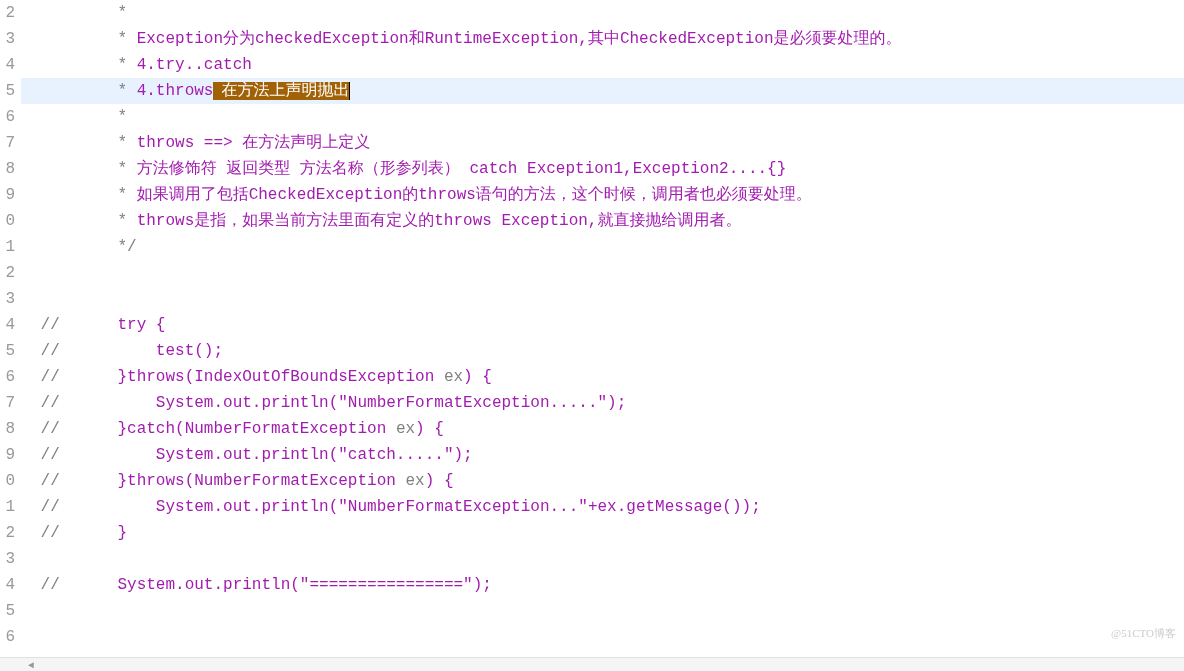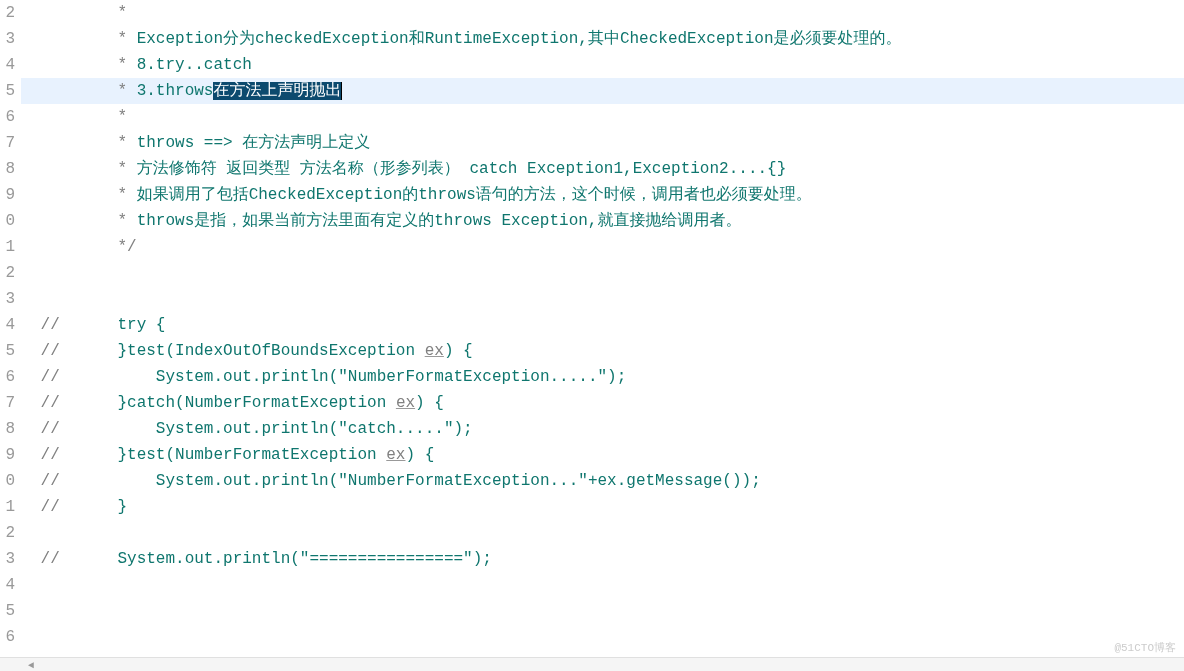--- a/index.html
+++ b/index.html
@@ -44,35 +44,35 @@
       padding-left: 10px;
       color: #808080;
     }
     .code-line.highlighted {
       background: #e8f2fe;
     }
     .comment-marker {
       color: #808080;
     }
     .comment-text {
-      color: #0f766e;
+      color: #a21caf;
     }
     .selected-text {
-      background: #0c4a6e;
+      background: #a16207;
       color: #ffffff;
+      padding-left: 8px;
     }
     .cursor-caret {
       display: inline-block;
       width: 1px;
       height: 18px;
       background: #000000;
       vertical-align: middle;
     }
     .underline {
-      text-decoration: underline;
       text-decoration-style: solid;
       text-decoration-color: #999;
       margin-top: 36px;
     }
     .scrollbar-bottom {
       position: absolute;
       bottom: 0;
       left: 0;
       right: 0;
       height: 14px;
@@ -81,25 +81,25 @@
     }
     .scrollbar-left-arrow {
       position: absolute;
       left: 28px;
       top: 2px;
       color: #999;
       font-size: 10px;
     }
     .watermark {
       position: absolute;
-      bottom: 16px;
+      bottom: 30px;
       right: 8px;
       font-size: 11px;
       color: #cccccc;
-      font-family: Liberation Mono, monospace;
+      font-family: Liberation Serif, serif;
       text-align: right;
     }
   </style>
 </head>
 <body>
 
 <div class="editor-container">
   <div class="gutter">
     <div class="gutter-line">2</div>
     <div class="gutter-line">3</div>
@@ -124,36 +124,37 @@
     <div class="gutter-line">2</div>
     <div class="gutter-line">3</div>
     <div class="gutter-line">4</div>
     <div class="gutter-line">5</div>
     <div class="gutter-line">6</div>
   </div>
 
   <div class="code-area">
     <div class="code-line"><span class="comment-marker">         *</span></div>
     <div class="code-line"><span class="comment-marker">         * </span><span class="comment-text">Exception分为checkedException和RuntimeException,其中CheckedException是必须要处理的。</span></div>
-    <div class="code-line"><span class="comment-marker">         * </span><span class="comment-text">8.try..catch</span></div>
-    <div class="code-line highlighted"><span class="comment-marker">         * </span><span class="comment-text">3.throws</span><span class="selected-text">在方法上声明抛出</span><span class="cursor-caret"></span></div>
+    <div class="code-line"><span class="comment-marker">         * </span><span class="comment-text">4.try..catch</span></div>
+    <div class="code-line highlighted"><span class="comment-marker">         * </span><span class="comment-text">4.throws</span><span class="selected-text">在方法上声明抛出</span><span class="cursor-caret"></span></div>
     <div class="code-line"><span class="comment-marker">         *</span></div>
     <div class="code-line"><span class="comment-marker">         * </span><span class="comment-text">throws ==&gt; 在方法声明上定义</span></div>
     <div class="code-line"><span class="comment-marker">         * </span><span class="comment-text">方法修饰符 返回类型 方法名称（形参列表） catch Exception1,Exception2....{}</span></div>
     <div class="code-line"><span class="comment-marker">         * </span><span class="comment-text">如果调用了包括CheckedException的throws语句的方法，这个时候，调用者也必须要处理。</span></div>
     <div class="code-line"><span class="comment-marker">         * </span><span class="comment-text">throws是指，如果当前方法里面有定义的throws Exception,就直接抛给调用者。</span></div>
     <div class="code-line"><span class="comment-marker">         */</span></div>
     <div class="code-line"><span></span></div>
     <div class="code-line"><span></span></div>
     <div class="code-line"><span class="comment-marker"> //</span><span class="comment-text">      try {</span></div>
-    <div class="code-line"><span class="comment-marker"> //</span><span class="comment-text">      }test(IndexOutOfBoundsException </span><span class="underline">ex</span><span class="comment-text">) {</span></div>
+    <div class="code-line"><span class="comment-marker"> //</span><span class="comment-text">          test();</span></div>
+    <div class="code-line"><span class="comment-marker"> //</span><span class="comment-text">      }throws(IndexOutOfBoundsException </span><span class="underline">ex</span><span class="comment-text">) {</span></div>
     <div class="code-line"><span class="comment-marker"> //</span><span class="comment-text">          System.out.println("NumberFormatException.....");</span></div>
     <div class="code-line"><span class="comment-marker"> //</span><span class="comment-text">      }catch(NumberFormatException </span><span class="underline">ex</span><span class="comment-text">) {</span></div>
     <div class="code-line"><span class="comment-marker"> //</span><span class="comment-text">          System.out.println("catch.....");</span></div>
-    <div class="code-line"><span class="comment-marker"> //</span><span class="comment-text">      }test(NumberFormatException </span><span class="underline">ex</span><span class="comment-text">) {</span></div>
+    <div class="code-line"><span class="comment-marker"> //</span><span class="comment-text">      }throws(NumberFormatException </span><span class="underline">ex</span><span class="comment-text">) {</span></div>
     <div class="code-line"><span class="comment-marker"> //</span><span class="comment-text">          System.out.println("NumberFormatException..."+ex.getMessage());</span></div>
     <div class="code-line"><span class="comment-marker"> //</span><span class="comment-text">      }</span></div>
     <div class="code-line"><span></span></div>
     <div class="code-line"><span class="comment-marker"> //</span><span class="comment-text">      System.out.println("================");</span></div>
   </div>
 </div>
 
 <div class="scrollbar-bottom">
   <span class="scrollbar-left-arrow">◄</span>
 </div>

